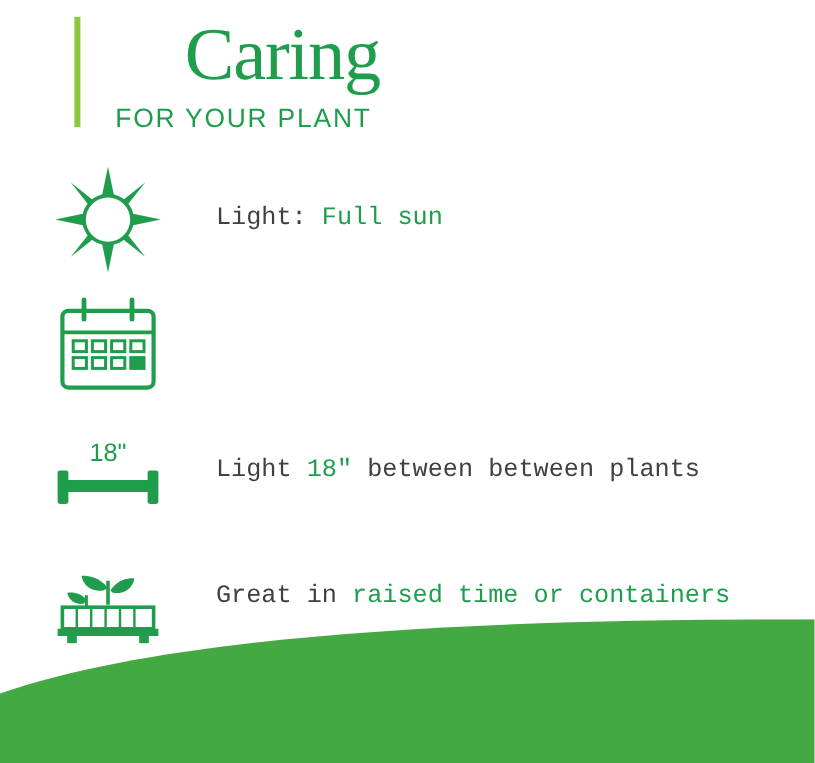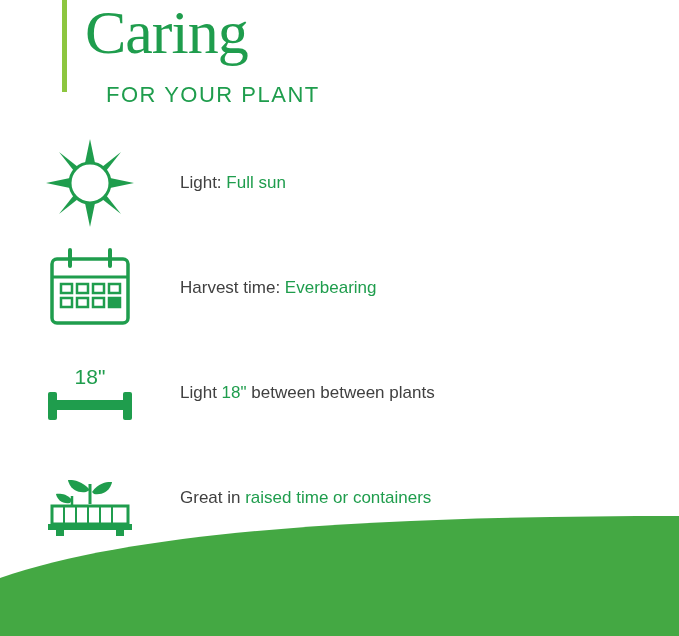--- a/index.html
+++ b/index.html
@@ -19,23 +19,24 @@
     width: 679px;
     height: 636px;
     background: #ffffff;
     overflow: hidden;
   }
 
   
   .header {
     position: absolute;
     left: 62px;
-    top: 0px;
+    top: 14px;
     display: flex;
     align-items: stretch;
+    text-align: right;
   }
   .header-rule {
     width: 5px;
     background: #8dc63f;
     margin-right: 18px;
     height: 92px;
   }
   .header-text {
     display: flex;
     flex-direction: column;
@@ -49,21 +50,21 @@
     font-weight: normal;
     letter-spacing: -1px;
     margin: 0;
     padding: 0;
   }
   .subtitle {
     font-size: 22px;
     line-height: 24px;
     color: #1f9d4d;
     letter-spacing: 1.5px;
-    margin: 17px;
+    margin: 7px;
     padding: 2px 0 0 4px;
     font-family: "Liberation Sans", sans-serif;
     font-weight: normal;
   }
 
   
   .rows {
     position: absolute;
     left: 0;
     top: 130px;
@@ -75,23 +76,23 @@
     height: 105px;
   }
   .icon-cell {
     width: 180px;
     min-width: 180px;
     display: flex;
     align-items: center;
     justify-content: center;
   }
   .row-text {
-    font-size: 17px;
+    font-size: 21px;
     color: #404040;
-    font-family: Liberation Sans, sans-serif;
+    font-family: Liberation Mono, monospace;
     white-space: nowrap;
   }
   .row-text .hl {
     color: #1f9d4d;
   }
 
   
   .swoosh {
     position: absolute;
     left: 0;
@@ -149,23 +150,20 @@
             <rect x="49" y="37" width="11" height="9"></rect>
             <rect x="65" y="37" width="11" height="9"></rect>
             <rect x="17" y="51" width="11" height="9"></rect>
             <rect x="33" y="51" width="11" height="9"></rect>
             <rect x="49" y="51" width="11" height="9"></rect>
             <rect x="65" y="51" width="11" height="9"></rect>
           </g>
           <rect x="65" y="51" width="11" height="9" fill="#1f9d4d"></rect>
         </svg>
       </div>
-      <div class="row-text">
-        <span>Harvest time: </span><span class="hl">Everbearing</span><span></span>
-      </div>
     </div>
 
     <div class="care-row">
       <div class="icon-cell">
         <svg width="100" height="62" viewBox="0 0 100 62">
           <text x="50" y="22" font-family="Liberation Sans, sans-serif" font-size="21" fill="#1f9d4d" text-anchor="middle">18"</text>
           <rect x="8" y="30" width="9" height="28" rx="2" fill="#1f9d4d"></rect>
           <rect x="83" y="30" width="9" height="28" rx="2" fill="#1f9d4d"></rect>
           <rect x="14" y="38" width="72" height="10" fill="#1f9d4d"></rect>
         </svg>

